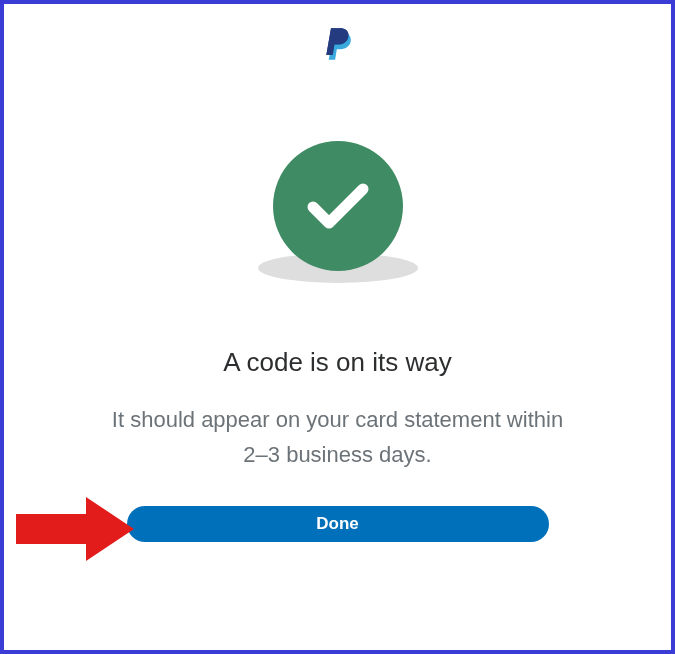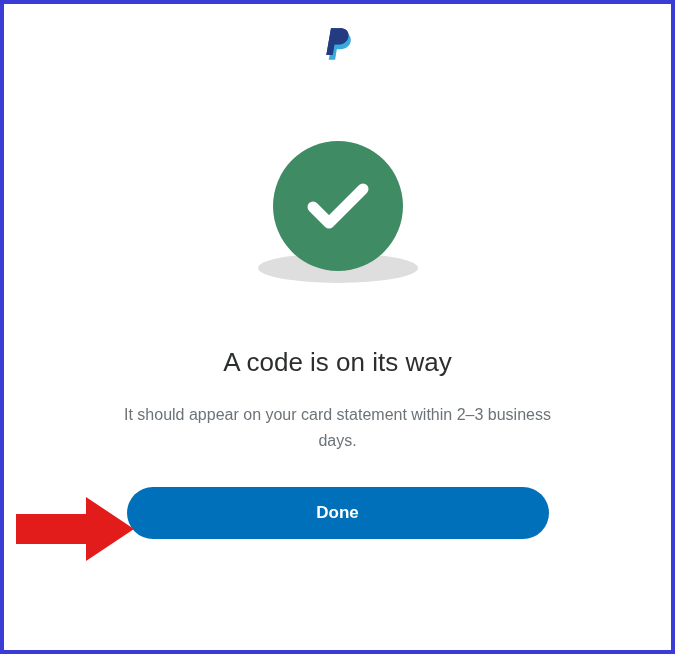--- a/index.html
+++ b/index.html
@@ -51,30 +51,30 @@
     }
     .heading {
       margin-top: 64px;
       font-size: 26px;
       color: #2c2e2f;
       font-weight: 400;
       text-align: left;
     }
     .subtext {
       margin-top: 24px;
-      font-size: 16px;
+      font-size: 22px;
       color: #6c7378;
       text-align: center;
       line-height: 1.6;
       max-width: 460px;
     }
     .done-btn {
       margin-top: 34px;
       width: 422px;
-      height: 52px;
+      height: 36px;
       background: #0070ba;
       color: #ffffff;
       border: none;
       border-radius: 26px;
       font-size: 17px;
       font-weight: 600;
       cursor: pointer;
       font-family: inherit;
     }
     .arrow-pointer {

